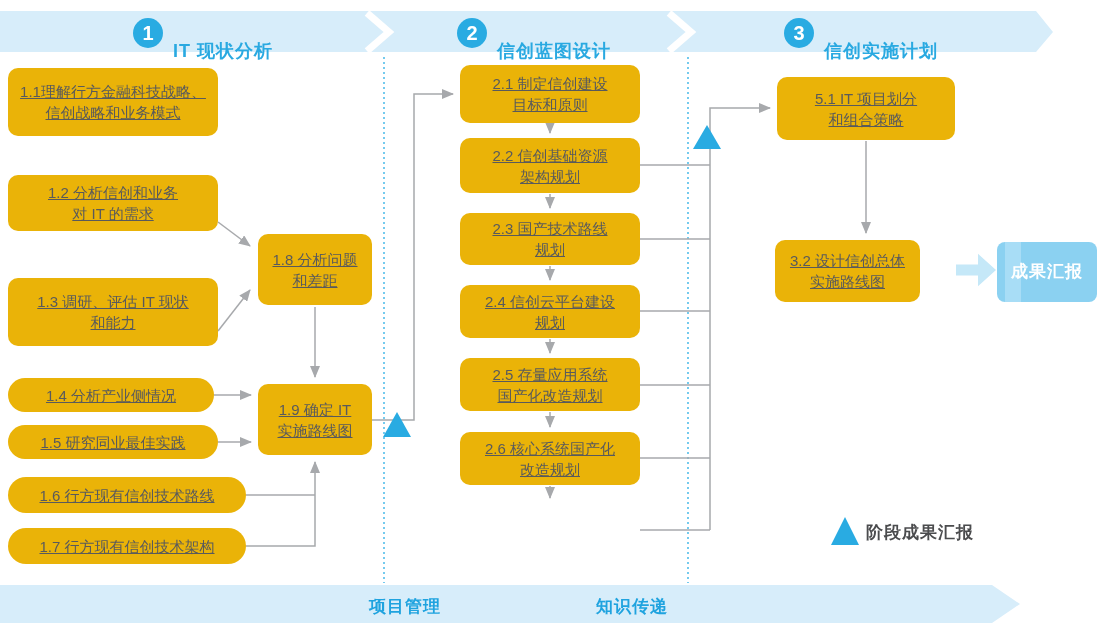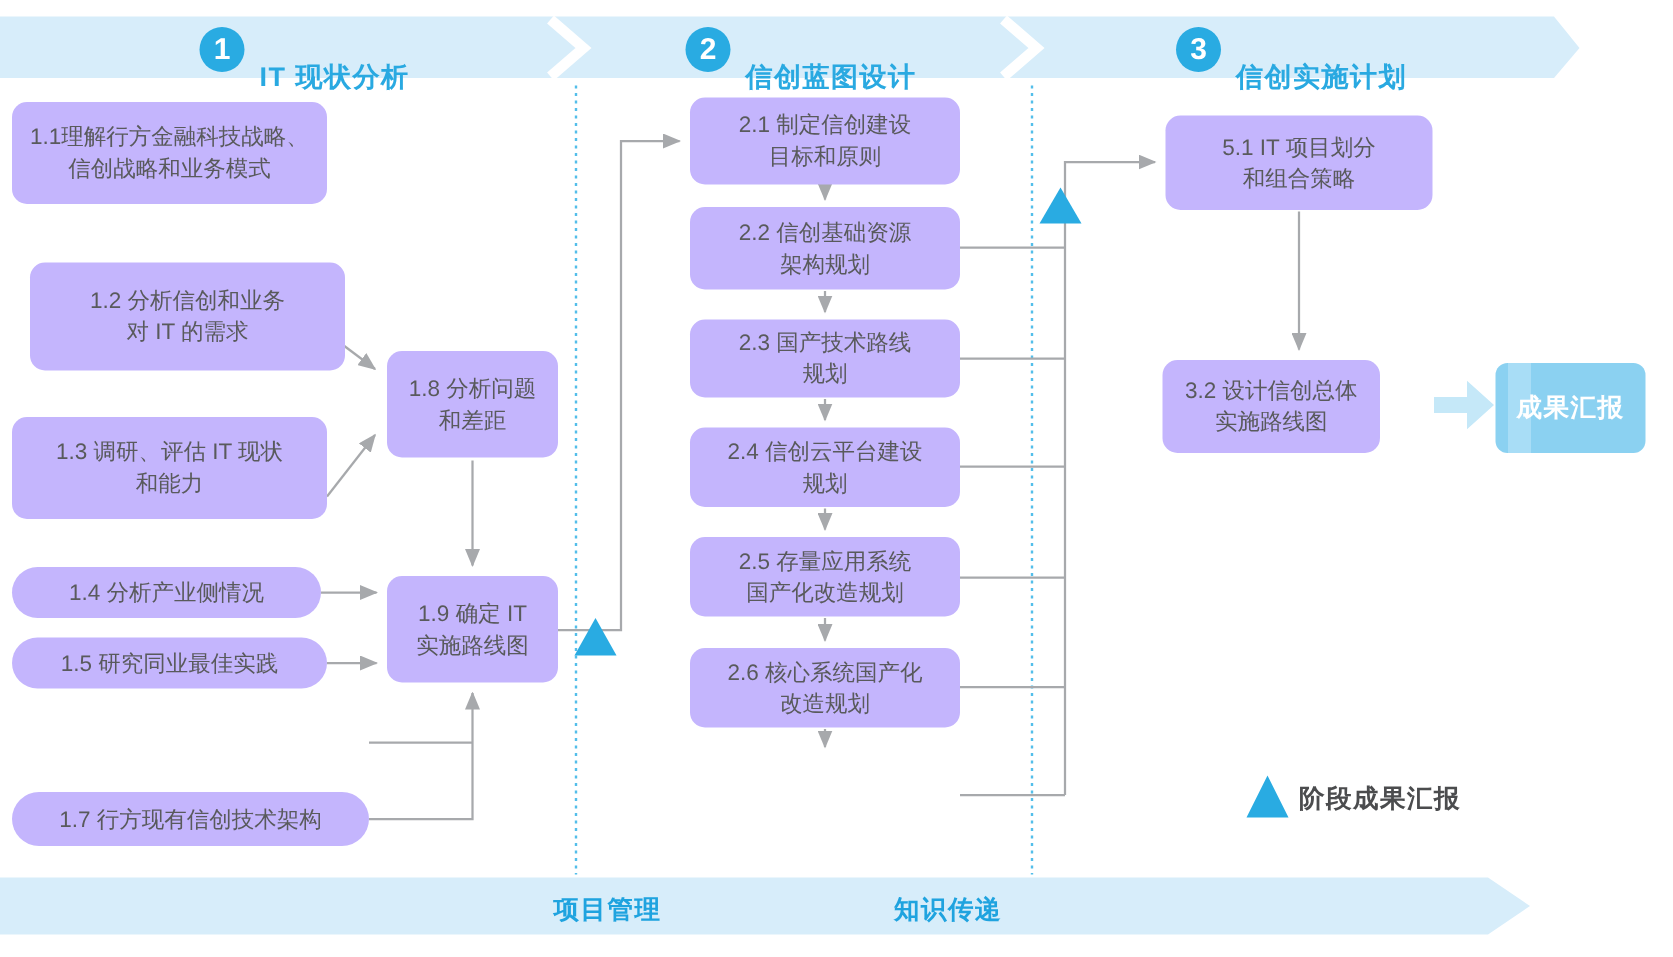--- a/index.html
+++ b/index.html
@@ -10,23 +10,23 @@
   #gfx{position:absolute;left:0;top:0;z-index:0;}
   .phase-header{
     position:absolute;top:17px;height:32px;display:flex;align-items:center;gap:10px;z-index:2;
   }
   .num-badge{
     width:30px;height:30px;border-radius:50%;background:#29ABE2;color:#ffffff;
     font-weight:bold;font-size:20px;display:flex;align-items:center;justify-content:center;
   }
   .phase-title{color:#29A9E1;font-weight:bold;font-size:18px;letter-spacing:1px;margin-top:36px;}
   .gbox{
-    position:absolute;background:#c4b5fd;border-radius:10px;z-index:2;
+    position:absolute;background:#eab308;border-radius:10px;z-index:2;
     display:flex;flex-direction:column;justify-content:center;align-items:center;
-    text-align:center;color:#595A5C;font-size:15px;line-height:1.4;
+    text-align:center;color:#595A5C;font-size:15px;line-height:1.4;text-decoration:underline;
   }
   .pill{border-radius:18px;}
   .result-box{
     position:absolute;left:997px;top:242px;width:100px;height:60px;border-radius:8px;z-index:2;
     background:linear-gradient(90deg,#8BD1F1 0,#8BD1F1 8px,#A8DDF6 8px,#A8DDF6 24px,#8BD1F1 24px);
     display:flex;flex-direction:row;justify-content:center;align-items:center;
     color:#ffffff;font-weight:bold;font-size:17px;line-height:1.35;letter-spacing:1px;
   }
   .thick-arrow{
     position:absolute;left:956px;top:252px;width:40px;height:36px;z-index:2;background:#C5E8F8;
@@ -103,33 +103,36 @@
   </div>
   <div class="phase-header" style="left:784px">
     <span class="num-badge">3</span>
     <span class="phase-title">信创实施计划</span>
   </div>
 
   <div class="gbox" style="left:8px;top:68px;width:210px;height:68px">
     <span>1.1理解行方金融科技战略、</span>
     <span>信创战略和业务模式</span>
   </div>
-  <div class="gbox" style="left:20px;top:175px;width:210px;height:72px">
+  <div class="gbox" style="left:8px;top:175px;width:210px;height:56px">
     <span>1.2 分析信创和业务</span>
     <span>对 IT 的需求</span>
   </div>
   <div class="gbox" style="left:8px;top:278px;width:210px;height:68px">
     <span>1.3 调研、评估 IT 现状</span>
     <span>和能力</span>
   </div>
   <div class="gbox pill" style="left:8px;top:378px;width:206px;height:34px">
     <span>1.4 分析产业侧情况</span>
   </div>
   <div class="gbox pill" style="left:8px;top:425px;width:210px;height:34px">
     <span>1.5 研究同业最佳实践</span>
+  </div>
+  <div class="gbox pill" style="left:8px;top:477px;width:238px;height:36px">
+    <span>1.6 行方现有信创技术路线</span>
   </div>
   <div class="gbox pill" style="left:8px;top:528px;width:238px;height:36px">
     <span>1.7 行方现有信创技术架构</span>
   </div>
   <div class="gbox" style="left:258px;top:234px;width:114px;height:71px">
     <span>1.8 分析问题</span>
     <span>和差距</span>
   </div>
   <div class="gbox" style="left:258px;top:384px;width:114px;height:71px">
     <span>1.9 确定 IT</span>

